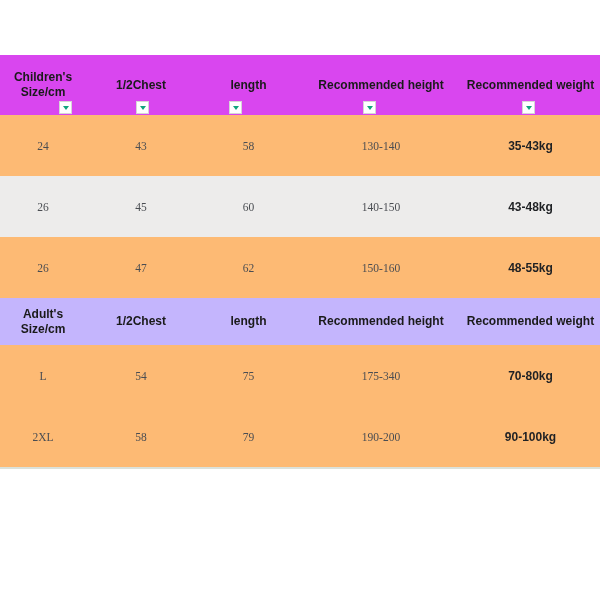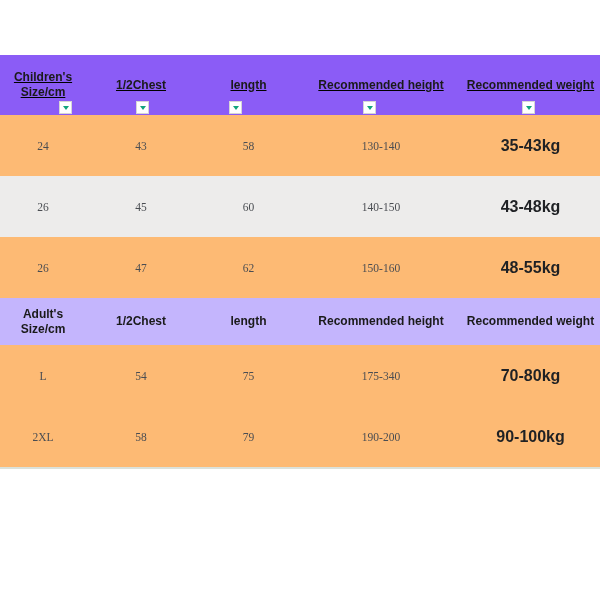--- a/index.html
+++ b/index.html
@@ -31,21 +31,21 @@
   .col-size   { width: 86px; }
   .col-chest  { width: 110px; }
   .col-length { width: 105px; }
   .col-height { width: 160px; }
   .col-weight { width: 139px; }
 
   
   .hdr-row {
     height: 47px;
   }
-  .hdr-children { background: #8b5cf6; text-decoration: underline; }
+  .hdr-children { background: #d946ef; }
   .hdr-adult    { background: #c4b5fd; }
 
   .hdr-row th {
     position: relative;
     padding: 0;
     margin: 0;
     font-size: 12px;
     font-weight: bold;
     color: #1a1a1a;
     text-align: center;
@@ -95,21 +95,21 @@
     margin: 0;
     text-align: center;
     vertical-align: middle;
     font-size: 11.5px;
     color: #4a4d52;
     font-family: "Liberation Serif", serif;
   }
   .data-row td.weight-cell {
     font-family: "Liberation Sans", sans-serif;
     font-weight: bold;
-    font-size: 16px;
+    font-size: 12px;
     color: #1f2124;
     margin-top: 17px;
   }
 
   .bottom-edge {
     width: 600px;
     height: 2px;
     background: #dbe2dc;
   }
 </style>

